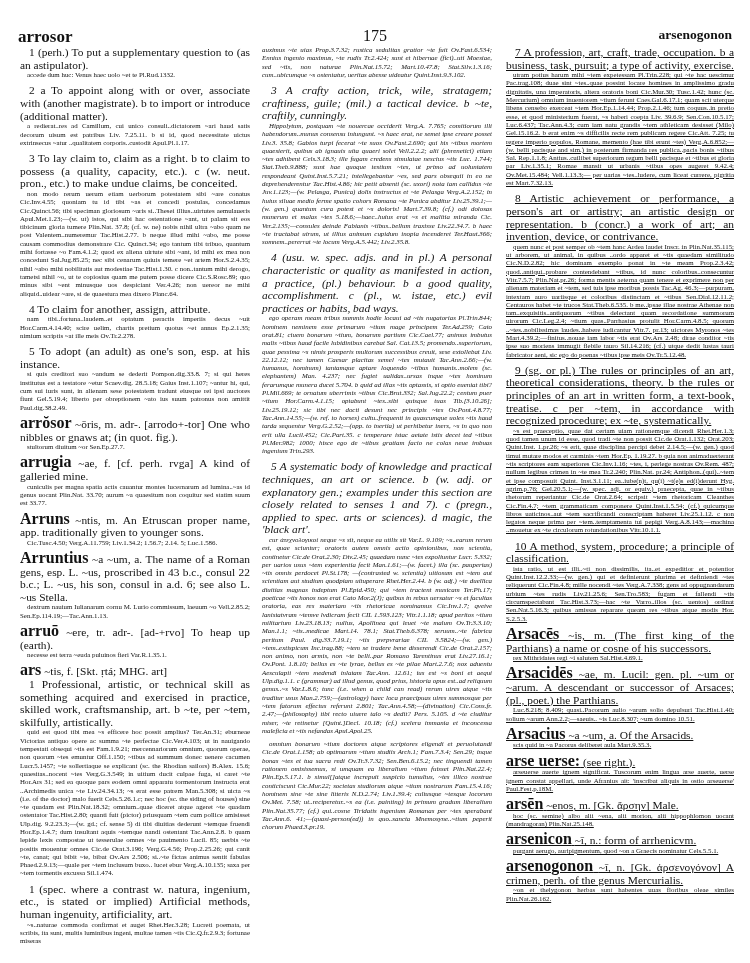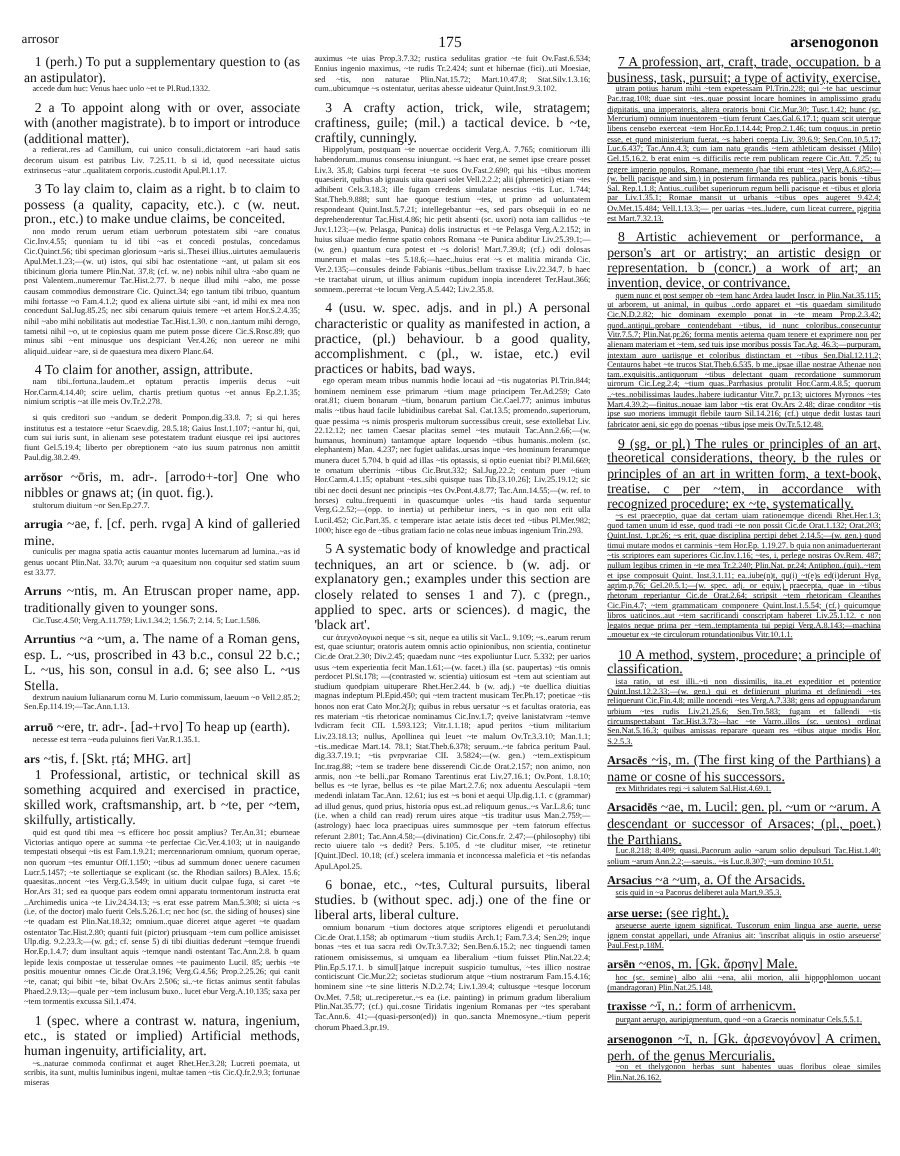--- a/index.html
+++ b/index.html
@@ -1,26 +1,26 @@
 <!DOCTYPE html>
 <html><head>
 <meta charset="utf-8">
 <style>
   html,body{margin:0;padding:0;background:#ffffff;}
   body{width:750px;height:963px;overflow:hidden;position:relative;font-family:"Liberation Serif","DejaVu Serif",serif;color:#111;}
   .header{position:absolute;top:27px;left:18px;right:18px;height:18px;}
-  .hw-left{position:absolute;left:0;top:0;font-weight:normal;font-size:11px;}
-  .pageno{position:absolute;left:0;right:0;text-align:center;top:0;font-size:13px;}
+  .hw-left{position:absolute;left:0;top:0;font-weight:bold;font-size:17px;}
+  .pageno{position:absolute;left:0;right:0;text-align:center;top:0;font-size:16px;}
   .hw-right{position:absolute;right:0;top:0;font-weight:bold;font-size:13.5px;}
   .col{position:absolute;top:46px;width:230px;}
-  .c1{left:20px;} .c2{left:262px;} .c3{left:506px;width:228px;text-decoration:underline;}
+  .c1{left:20px;} .c2{left:262px;font-style:italic;} .c3{left:506px;width:228px;text-decoration:underline;}
   .def{font-size:11.4px;line-height:12.6px;text-align:justify;margin:0;}
   .cit{font-size:6.9px;line-height:8.3px;text-align:justify;margin:0 0 5px 0;}
   .entry{margin-top:4px;}
-  .lemma{font-weight:bold;font-size:10px;}
+  .lemma{font-weight:bold;font-size:16px;}
   .ind{text-indent:9px;}
   .cind{text-indent:7px;}
 </style>
 </head>
 <body>
 
 <div class="header">
   <span class="hw-left">arrosor</span>
   <span class="pageno">175</span>
   <span class="hw-right">arsenogonon</span>
@@ -28,20 +28,21 @@
 
 <div class="col c1">
   <p class="def ind">1 (perh.) To put a supplementary question to (as an astipulator).</p>
   <p class="cit cind">accede dum huc: Venus haec uolo ~et te Pl.Rud.1332.</p>
   <p class="def ind">2 a To appoint along with or over, associate with (another magistrate). b to import or introduce (additional matter).</p>
   <p class="cit cind">a redierat..res ad Camillum, cui unico consuli..dictatorem ~ari haud satis decorum uisum est patribus Liv. 7.25.11. b si id, quod necessitate uictus extrinsecus ~atur ..qualitatem corporis..custodit Apul.Pl.1.17.</p>
   <p class="def ind">3 To lay claim to, claim as a right. b to claim to possess (a quality, capacity, etc.). c (w. neut. pron., etc.) to make undue claims, be conceited.</p>
   <p class="cit cind">non modo rerum uerum etiam uerborum potestatem sibi ~are conatus Cic.Inv.4.55; quoniam tu id tibi ~as et concedi postulas, concedamus Cic.Quinct.56; tibi speciman gloriosum ~aris si..Thesei illius..uirtutes aemulaueris Apul.Met.1.23;—(w. ut) istos, qui sibi hac ostentatione ~ant, ut palam sit eos tibicinum gloria tumere Plin.Nat. 37.8; (cf. w. ne) nobis nihil ultra ~abo quam ne post Valentem..numeremur Tac.Hist.2.77. b neque illud mihi ~abo, me posse causam commodius demonstrare Cic. Quinct.34; ego tantum tibi tribuo, quantum mihi fortasse ~o Fam.4.1.2; quod ex aliena uirtute sibi ~ant, id mihi ex mea non concedunt Sal.Jug.85.25; nec sibi cenarum quiuis temere ~et artem Hor.S.2.4.35; nihil ~abo mihi nobilitatis aut modestiae Tac.Hist.1.30. c non..tantum mihi derogo, tametsi nihil ~o, ut te copiosius quam me putem posse dicere Cic.S.Rosc.89; quo minus sibi ~ent minusque uos despiciant Ver.4.26; non uereor ne mihi aliquid..uidear ~are, si de quaestura mea dixero Planc.64.</p>
   <p class="def ind">4 To claim for another, assign, attribute.</p>
   <p class="cit cind">nam tibi..fortuna..laudem..et optatum peractis imperiis decus ~uit Hor.Carm.4.14.40; scire uelim, chartis pretium quotus ~et annus Ep.2.1.35; nimium scriptis ~at ille meis Ov.Tr.2.278.</p>
+  <p class="def ind">5 To adopt (an adult) as one's son, esp. at his instance.</p>
   <p class="cit cind">si quis creditori suo ~andum se dederit Pompon.dig.33.8. 7; si qui heres institutus est a testatore ~etur Scaev.dig. 28.5.18; Gaius Inst.1.107; ~antur hi, qui, cum sui iuris sunt, in alienam sese potestatem tradunt eiusque rei ipsi auctores fiunt Gel.5.19.4; liberto per obreptionem ~ato ius suum patronus non amittit Paul.dig.38.2.49.</p>
 
   <p class="def entry"><span class="lemma">arrŏsor</span> <span>~ōris, m. adr-. [arrodo+-tor] One who nibbles or gnaws at; (in quot. fig.).</span></p>
   <p class="cit cind">stultorum diuitum ~or Sen.Ep.27.7.</p>
 
   <p class="def entry"><span class="lemma">arrugia</span> <span>~ae, f. [cf. perh. rvga] A kind of galleried mine.</span></p>
   <p class="cit cind">cuniculis per magna spatia actis cauantur montes lucernarum ad lumina..~as id genus uocant Plin.Nat. 33.70; aurum ~a quaesitum non coquitur sed statim suum est 33.77.</p>
 
   <p class="def entry"><span class="lemma">Arruns</span> <span>~ntis, m. An Etruscan proper name, app. traditionally given to younger sons.</span></p>
   <p class="cit cind">Cic.Tusc.4.50; Verg.A.11.759; Liv.1.34.2; 1.56.7; 2.14. 5; Luc.1.586.</p>
@@ -60,21 +61,20 @@
 </div>
 
 <div class="col c2">
   <p class="cit">auximus ~te uias Prop.3.7.32; rustica sedulitas gratior ~te fuit Ov.Fast.6.534; Ennius ingenio maximus, ~te rudis Tr.2.424; sunt et hibernae (fici)..uti Moesiae, sed ~tis, non naturae Plin.Nat.15.72; Mart.10.47.8; Stat.Silv.1.3.16; cum..ubicumque ~s ostentatur, ueritas abesse uideatur Quint.Inst.9.3.102.</p>
   <p class="def ind">3 A crafty action, trick, wile, stratagem; craftiness, guile; (mil.) a tactical device. b ~te, craftily, cunningly.</p>
   <p class="cit cind">Hippolytum, postquam ~te nouercae occiderit Verg.A. 7.765; comitiorum illi habendorum..munus consensu iniungunt. ~s haec erat, ne semet ipse creare posset Liv.3. 35.8; Gabios turpi fecerat ~te suos Ov.Fast.2.690; qui his ~tibus mortem quaesierit, quibus ab ignauis uita quaeri solet Vell.2.2.2; alii (phrenetici) etiam ~tes adhibent Cels.3.18.3; ille fugam credens simulatae nescius ~tis Luc. 1.744; Stat.Theb.9.888; sunt hae quoque testium ~tes, ut primo ad uoluntatem respondeant Quint.Inst.5.7.21; intellegebantur ~es, sed pars obsequii in eo ne deprehenderentur Tac.Hist.4.86; hic petit absenti (sc. uxori) nota iam callidus ~te Juv.1.123;—(w. Pelasga, Punica) dolis instructus et ~te Pelasga Verg.A.2.152; in huius siluae medio ferme spatio cohors Romana ~te Punica abditur Liv.25.39.1;—(w. gen.) quantum cura potest et ~s doloris! Mart.7.39.8; (cf.) odi dolosas munerum et malas ~tes 5.18.6;—haec..huius erat ~s et malitia miranda Cic. Ver.2.135;—consules deinde Fabianis ~tibus..bellum traxisse Liv.22.34.7. b haec ~te tractabat uirum, ut illius animum cupidum inopia incenderet Ter.Haut.366; somnem..pererrat ~te locum Verg.A.5.442; Liv.2.35.8.</p>
   <p class="def ind">4 (usu. w. spec. adjs. and in pl.) A personal characteristic or quality as manifested in action, a practice, (pl.) behaviour. b a good quality, accomplishment. c (pl., w. istae, etc.) evil practices or habits, bad ways.</p>
   <p class="cit cind">ego operam meam tribus nummis hodie locaui ad ~tis nugatorias Pl.Trin.844; hominem neminem esse primarum ~tium mage principem Ter.Ad.259; Cato orat.81; ciuem bonarum ~tium, bonarum partium Cic.Cael.77; animus imbutus malis ~tibus haud facile lubidinibus carebat Sal. Cat.13.5; promendo..superiorum, quae pessima ~s nimis prosperis multorum successibus creuit, sese extollebat Liv. 22.12.12; nec tamen Caesar placitas semel ~tes mutauit Tac.Ann.2.66;—(w. humanus, hominum) tantamque aptare loquendo ~tibus humanis..molem (sc. elephantem) Man. 4.237; nec fugiet ualidas..ursas inque ~tes hominum ferarumque munera ducet 5.704. b quid ad illas ~tis optassis, si optio eueniat tibi? Pl.Mil.669; te ornatum uberrimis ~tibus Cic.Brut.332; Sal.Jug.22.2; centum puer ~tium Hor.Carm.4.1.15; optabunt ~tes..sibi quisque tuas Tib.[3.10.26]; Liv.25.19.12; sic tibi nec docti desunt nec principis ~tes Ov.Pont.4.8.77; Tac.Ann.14.55;—(w. ref. to horses) cultu..frequenti in quascumque uoles ~tis haud tarda sequentur Verg.G.2.52;—(opp. to inertia) ut perhibetur iners, ~s in quo non erit ulla Lucil.452; Cic.Part.35. c temperare istac aetate istis decet ted ~tibus Pl.Mer.982; 1000; hisce ego de ~tibus gratiam facio ne colas neue imbuas ingenium Trin.293.</p>
   <p class="def ind">5 A systematic body of knowledge and practical techniques, an art or science. b (w. adj. or explanatory gen.; examples under this section are closely related to senses 1 and 7). c (pregn., applied to spec. arts or sciences). d magic, the 'black art'.</p>
   <p class="cit cind">cur ἀτεχνολογικοί neque ~s sit, neque ea utilis sit Var.L. 9.109; ~s..earum rerum est, quae sciuntur; oratoris autem omnis actio opinionibus, non scientia, continetur Cic.de Orat.2.30; Div.2.45; quaedam nunc ~tes expoliuntur Lucr. 5.332; per uarios usus ~tem experientia fecit Man.1.61;—(w. facet.) illa (sc. paupertas) ~tis omnis perdocet Pl.St.178; —(contrasted w. scientia) uitiosum est ~tem aut scientiam aut studium quodpiam uituperare Rhet.Her.2.44. b (w. adj.) ~te duellica diuitias magnas indeptum Pl.Epid.450; qui ~tem tractent musicam Ter.Ph.17; poeticae ~tis honos non erat Cato Mor.2(J); quibus in rebus uersatur ~s et facultas oratoria, eas res materiam ~tis rhetoricae nominamus Cic.Inv.1.7; qveive lanistatvram ~temve lvdicram fecit CIL 1.593.123; Vitr.1.1.18; apud peritos ~tium militarium Liv.23.18.13; nullus, Apollinea qui leuet ~te malum Ov.Tr.3.3.10; Man.1.1; ~tis..medicae Mart.14. 78.1; Stat.Theb.6.378; seruum..~te fabrica peritum Paul. dig.33.7.19.1; ~tis pvrpvrariae CIL 3.5824;—(w. gen.) ~tem..extispicum Inc.trag.88; ~tem se tradere bene disserendi Cic.de Orat.2.157; non animo, non armis, non ~te belli..par Romano Tarentinus erat Liv.27.16.1; Ov.Pont. 1.8.10; bellus es ~te lyrae, bellus es ~te pilae Mart.2.7.6; nox aduentu Aesculapii ~tem medendi inlatam Tac.Ann. 12.61; ius est ~s boni et aequi Ulp.dig.1.1. c (grammar) ad illud genus, quod prius, historia opus est..ad reliquum genus..~s Var.L.8.6; tunc (i.e. when a child can read) rerum uires atque ~tis traditur usus Man.2.759;—(astrology) haec loca praecipuas uires summosque per ~tem fatorum effectus referunt 2.801; Tac.Ann.4.58;—(divination) Cic.Cons.fr. 2.47;—(philosophy) tibi recto uiuere talo ~s dedit? Pers. 5.105. d ~te cluditur miser, ~te retinetur [Quint.]Decl. 10.18; (cf.) scelera immania et inconcessa maleficia et ~tis nefandas Apul.Apol.25.</p>
-  <p class="def ind">6 bonae, etc., ~tes, Cultural pursuits, liberal studies. b (without spec. adj.) one of the fine or liberal arts, liberal culture.</p>
   <p class="cit cind">omnium bonarum ~tium doctores atque scriptores eligendi et peruolutandi Cic.de Orat.1.158; ab optimarum ~tium studiis Arch.1; Fam.7.3.4; Sen.29; inque bonas ~tes et tua sacra redi Ov.Tr.3.7.32; Sen.Ben.6.15.2; nec tinguendi tamen rationem omisissemus, si umquam ea liberalium ~tium fuisset Plin.Nat.22.4; Plin.Ep.5.17.1. b simul[]atque increpuit suspicio tumultus, ~tes illico nostrae conticiscunt Cic.Mur.22; societas studiorum atque ~tium nostrarum Fam.15.4.16; hominem sine ~te sine litteris N.D.2.74; Liv.1.39.4; cultusque ~tesque locorum Ov.Met. 7.58; ut..reciperetur..~s ea (i.e. painting) in primum gradum liberalium Plin.Nat.35.77; (cf.) qui..cosne Tiridatis ingenium Romanas per ~tes sperabant Tac.Ann.6. 41;—(quasi-person(ed)) in quo..sancta Mnemosyne..~tium peperit chorum Phaed.3.pr.19.</p>
 </div>
 
 <div class="col c3">
   <p class="def ind">7 A profession, art, craft, trade, occupation. b a business, task, pursuit; a type of activity, exercise.</p>
   <p class="cit cind">utram potius harum mihi ~tem expetessam Pl.Trin.228; qui ~te hac uescimur Pac.trag.108; duae sint ~tes..quae possint locare homines in amplissimo gradu dignitatis, una imperatoris, altera oratoris boni Cic.Mur.30; Tusc.1.42; hunc (sc. Mercurium) omnium inuentorem ~tium ferunt Caes.Gal.6.17.1; quam scit uterque libens censebo exerceat ~tem Hor.Ep.1.14.44; Prop.2.1.46; tum coquus..in pretio esse, et quod ministerium fuerat, ~s haberi coepta Liv. 39.6.9; Sen.Con.10.5.17; Luc.6.437; Tac.Ann.4.3; cum iam natu grandis ~tem athleticam desisset (Milo) Gel.15.16.2. b erat enim ~s difficilis recte rem publicam regere Cic.Att. 7.25; tu regere imperio populos, Romane, memento (hae tibi erunt ~tes) Verg.A.6.852;—(w. belli pacisque and sim.) in posterum firmanda res publica..pacis bonis ~tibus Sal. Rep.1.1.8; Antius..cuilibet superiorum regum belli pacisque et ~tibus et gloria par Liv.1.35.1; Romae mansit ut urbanis ~tibus opes augeret 9.42.4; Ov.Met.15.484; Vell.1.13.3;— per uarias ~tes..ludere, cum liceat currere, pigritia est Mart.7.32.13.</p>
   <p class="def ind">8 Artistic achievement or performance, a person's art or artistry; an artistic design or representation. b (concr.) a work of art; an invention, device, or contrivance.</p>
   <p class="cit cind">quem nunc et post semper ob ~tem hanc Ardea laudet Inscr. in Plin.Nat.35.115; ut arborem, ut animal, in quibus ..ordo apparet et ~tis quaedam similitudo Cic.N.D.2.82; hic dominam exemplo ponat in ~te meam Prop.2.3.42; quod..antiqui..probare contendebant ~tibus, id nunc coloribus..consecuntur Vitr.7.5.7; Plin.Nat.pr.26; forma mentis aeterna quam tenere et exprimere non per alienam materiam et ~tem, sed tuis ipse moribus possis Tac.Ag. 46.3;—purpuram, intextam auro uariisque et coloribus distinctam et ~tibus Sen.Dial.12.11.2; Centauros habet ~te trucos Stat.Theb.6.535. b me..ipsae illae nostrae Athenae non tam..exquisitis..antiquorum ~tibus delectant quam recordatione summorum uirorum Cic.Leg.2.4; ~tium quas..Parrhasius protulit Hor.Carm.4.8.5; quorum ..~tes..nobilissimas laudes..habere iudicantur Vitr.7. pr.13; uictores Myronos ~tes Mart.4.39.2;—finitus..nouae iam labor ~tis erat Ov.Ars 2.48; dirae conditor ~tis ipse suo moriens immugit flebile tauro Sil.14.216; (cf.) utque dedit lustas tauri fabricator aeni, sic ego do poenas ~tibus ipse meis Ov.Tr.5.12.48.</p>
   <p class="def ind">9 (sg. or pl.) The rules or principles of an art, theoretical considerations, theory. b the rules or principles of an art in written form, a text-book, treatise. c per ~tem, in accordance with recognized procedure; ex ~te, systematically.</p>
   <p class="cit cind">~s est praeceptio, quae dat certam uiam rationemque dicendi Rhet.Her.1.3; quod tamen unum id esse, quod tradi ~te non possit Cic.de Orat.1.132; Orat.203; Quint.Inst. 1.pr.26; ~s erit, quae disciplina percipi debet 2.14.5;—(w. gen.) quod timui mutare modos et carminis ~tem Hor.Ep. 1.19.27. b quia non animaduerterant ~tis scriptores eam superiores Cic.Inv.1.16; ~tes, i, perlege nostras Ov.Rem. 487; nullum legibus crimen in ~te mea Tr.2.240; Plin.Nat. pr.24; Antiphon..(qui)..~tem et ipse composuit Quint. Inst.3.1.11; ea..iube(n)t, qu(i) ~t(e)s ed(i)derunt Hyg. agrim.p.76; Gel.20.5.1;—(w. spec. adj. or equiv.) praecepta, quae in ~tibus rhetorum reperiantur Cic.de Orat.2.64; scripsit ~tem rhetoricam Cleanthes Cic.Fin.4.7; ~tem grammaticam componere Quint.Inst.1.5.54; (cf.) quicumque libros uaticinos..aut ~tem sacrificandi conscriptam haberet Liv.25.1.12. c non legatos neque prima per ~tem..temptamenta tui pepigi Verg.A.8.143;—machina ..mouetur ex ~te circulorum rotundationibus Vitr.10.1.1.</p>
@@ -89,18 +89,18 @@
 
   <p class="def entry"><span class="lemma">Arsacius</span> <span>~a ~um, a. Of the Arsacids.</span></p>
   <p class="cit cind">scis quid in ~a Pacorus deliberet aula Mart.9.35.3.</p>
 
   <p class="def entry"><span class="lemma">arse uerse:</span> <span>(see right.).</span></p>
   <p class="cit cind">arseuerse auerte ignem significat. Tuscorum enim lingua arse auerte, uerse ignem constat appellari, unde Afranius ait: 'inscribat aliquis in ostio arseuerse' Paul.Fest.p.18M.</p>
 
   <p class="def entry"><span class="lemma">arsēn</span> <span>~enos, m. [Gk. ἄρσην] Male.</span></p>
   <p class="cit cind">hoc (sc. semine) albo alii ~ena, alii morion, alii hippophlomon uocant (mandragoran) Plin.Nat.25.148.</p>
 
-  <p class="def entry"><span class="lemma">traxisse</span> <span>~ī, n.: form of arrhenicvm.</span></p>
+  <p class="def entry"><span class="lemma">arsenicon</span> <span>~ī, n.: form of arrhenicvm.</span></p>
   <p class="cit cind">purgant aerugo, auripigmentum, quod ~on a Graecis nominatur Cels.5.5.1.</p>
 
   <p class="def entry"><span class="lemma">arsenogonon</span> <span>~ī, n. [Gk. ἀρσενογόνον] A crimen, perh. of the genus Mercurialis.</span></p>
   <p class="cit cind">~on et thelygonon herbas sunt habentes uuas floribus oleae similes Plin.Nat.26.162.</p>
 </div>
 
 </body></html>

